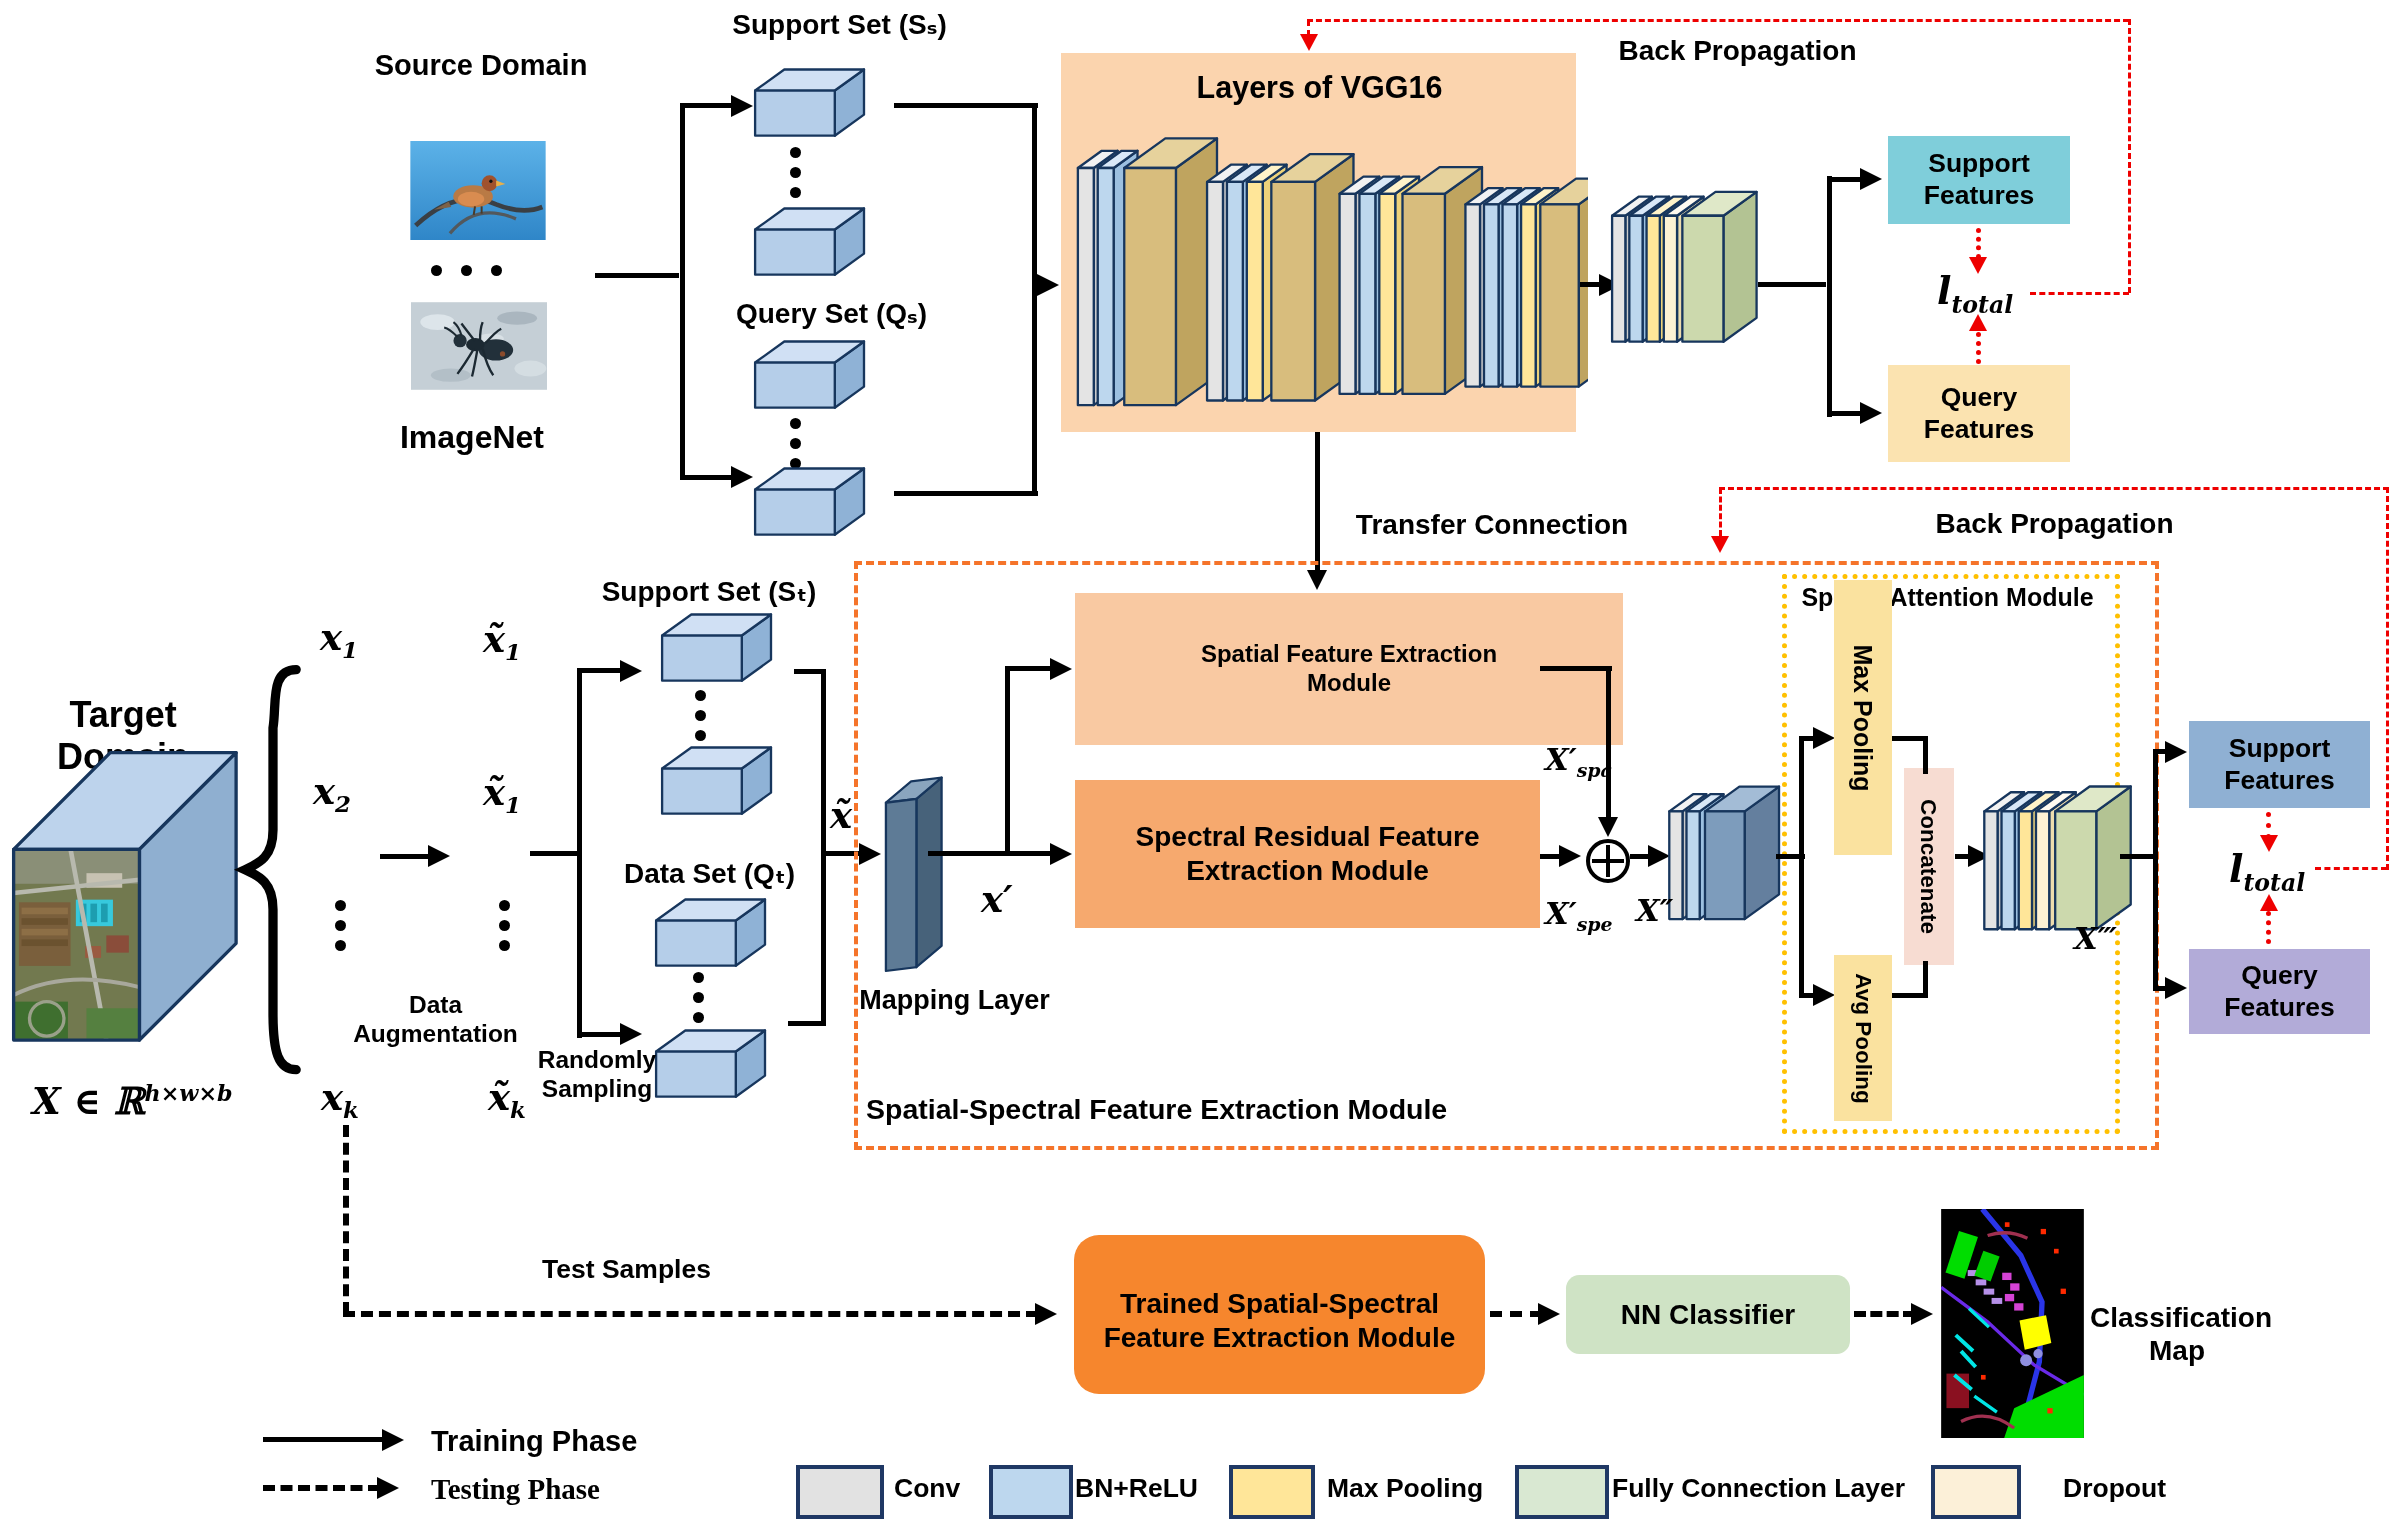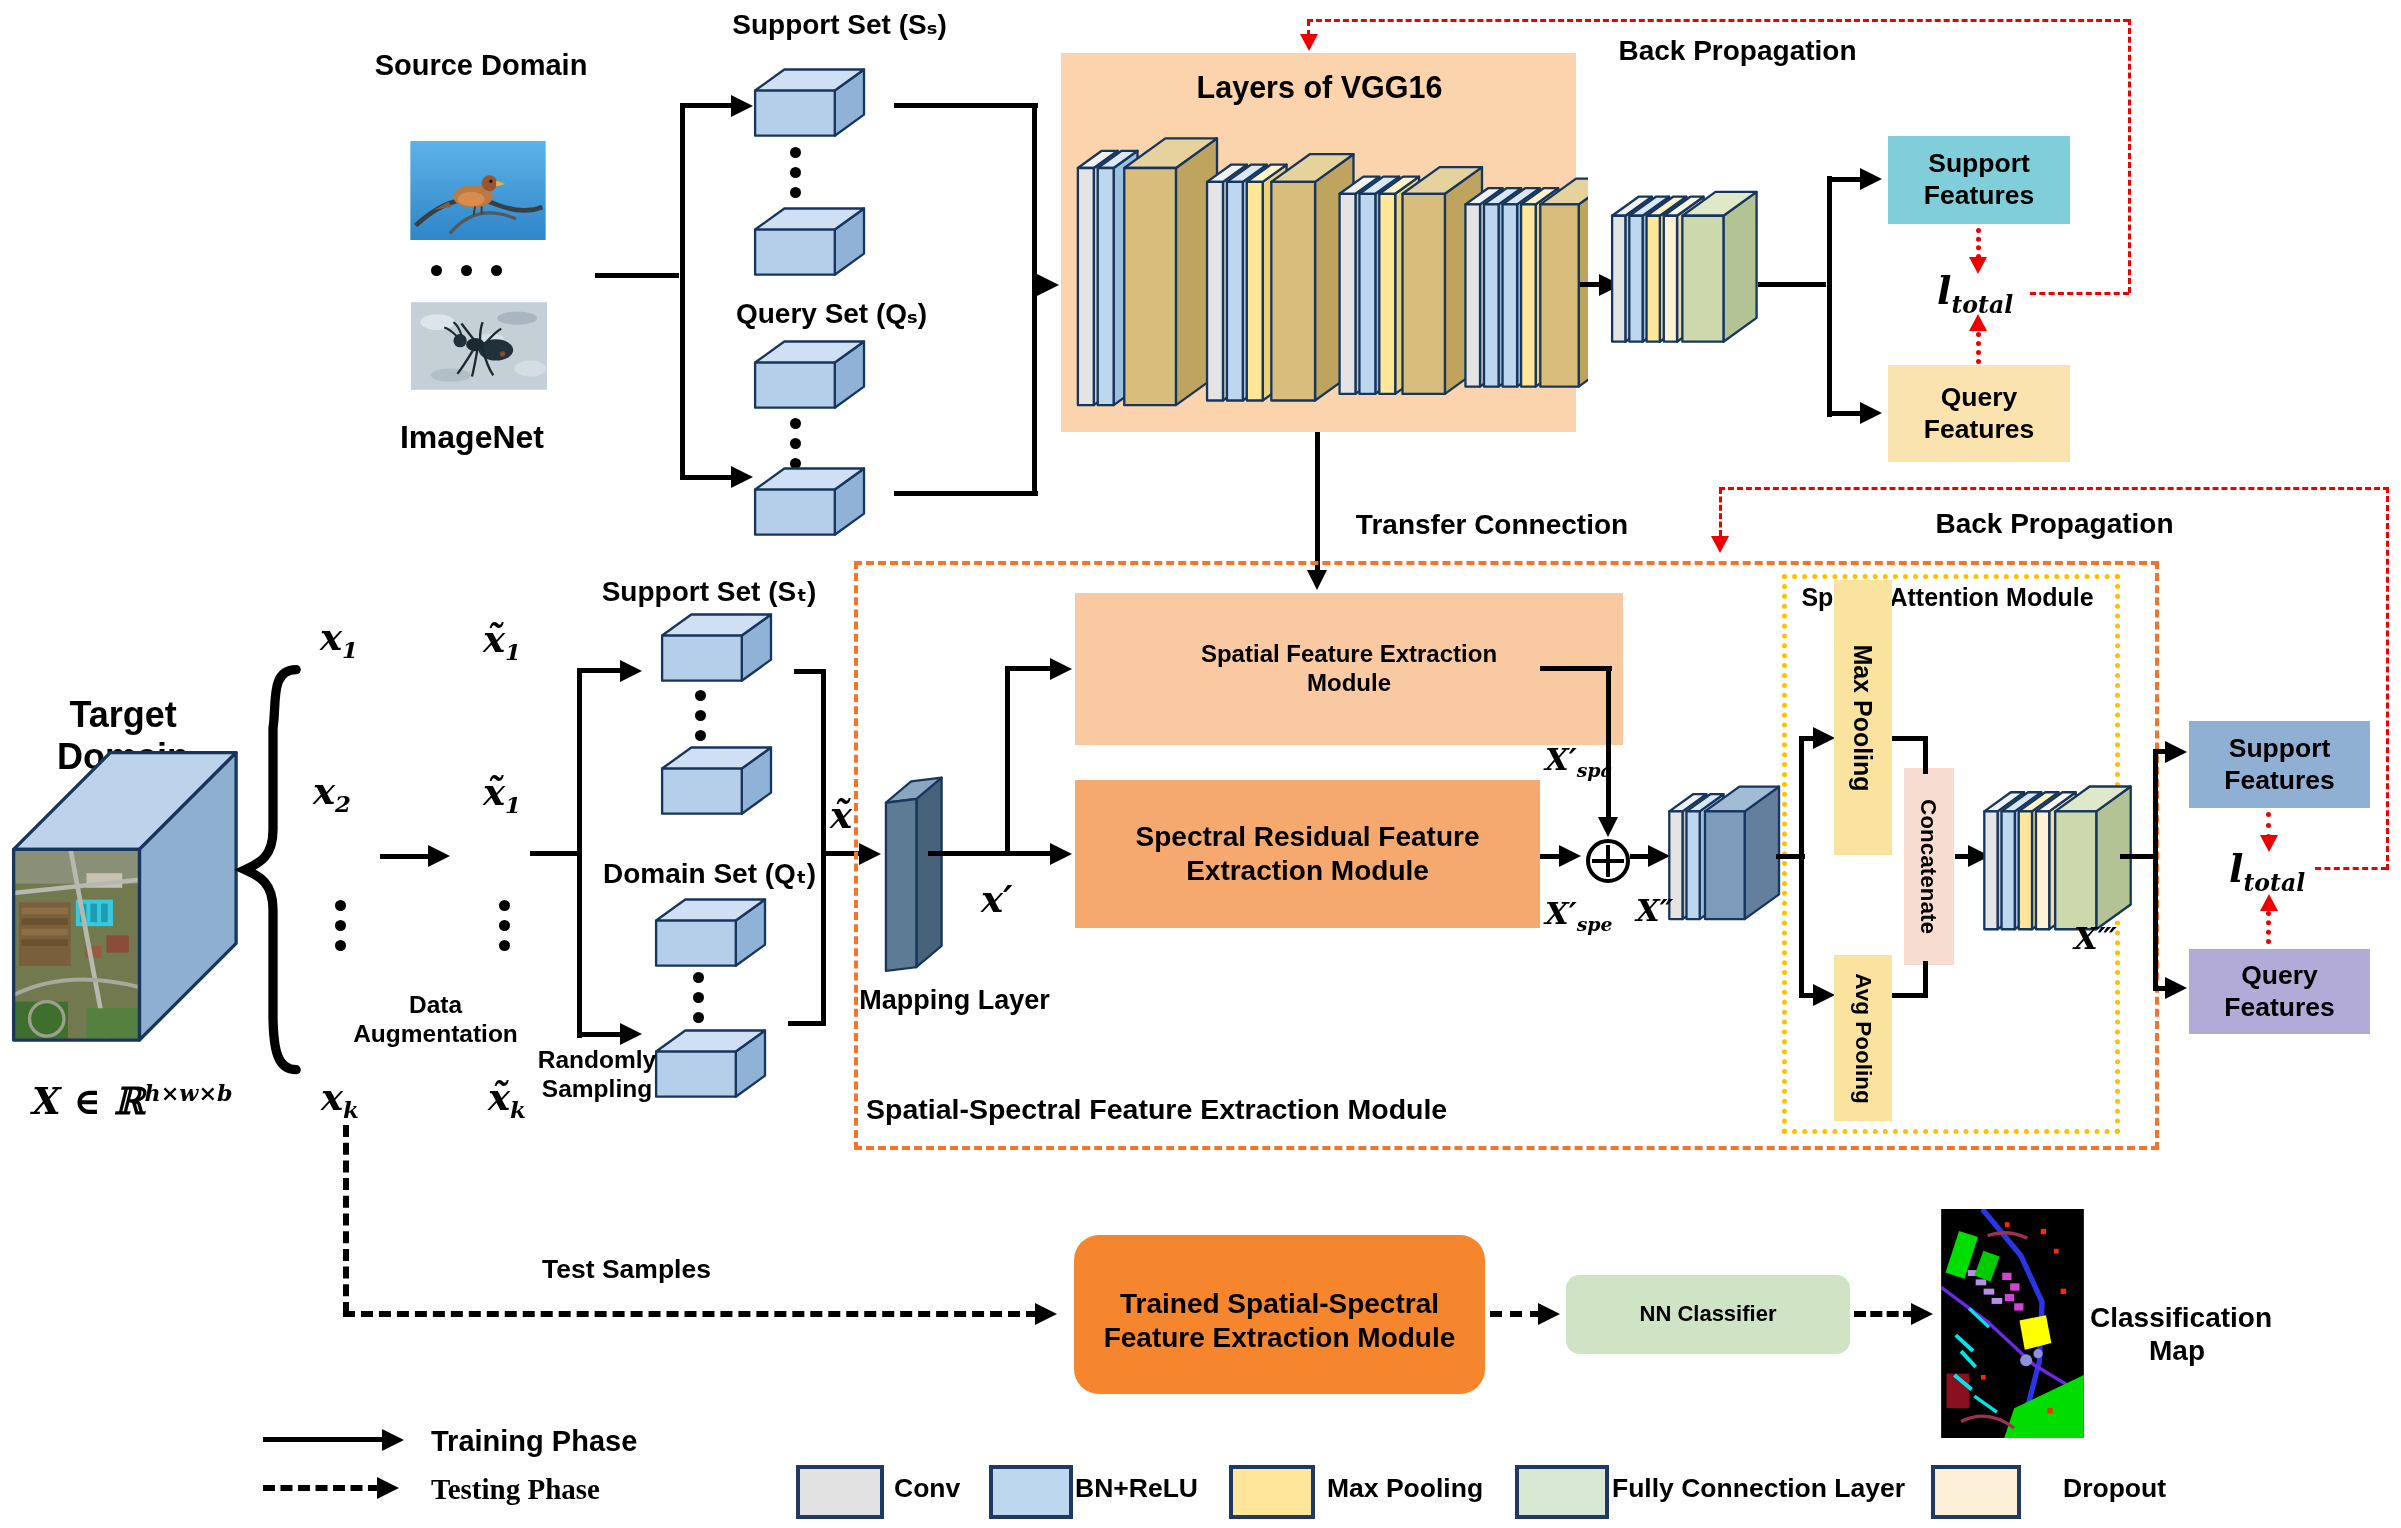--- a/index.html
+++ b/index.html
@@ -312,21 +312,21 @@
       <i></i>
       <i></i>
       <i></i>
     </div>
   <svg class="abs" style="left:658px;top:738px;" width="143" height="83" id="svg-tB" viewBox="0 0 215 125">
       <polygon points="126,46 170,14.32 170,82.32 126,114" fill="#8fb2d6" stroke="#17365d" stroke-width="3.5" stroke-linejoin="round"></polygon>
       <polygon points="6,46 50,14.32 170,14.32 126,46" fill="#d0e0f4" stroke="#17365d" stroke-width="3.5" stroke-linejoin="round"></polygon>
       <polygon points="6,46 126,46 126,114 6,114" fill="#b5cee9" stroke="#17365d" stroke-width="3.5" stroke-linejoin="round"></polygon>
     </svg>
 
-  <div class="lab" style="left:586px;top:857px;width:247px;font-size:28px;">Domain Set (Qₜ)</div>
+  <div class="lab" style="left:586px;top:857px;width:247px;font-size:28px;">Data Set (Qₜ)</div>
   <svg class="abs" style="left:652px;top:890px;" width="143" height="83" id="svg-tC" viewBox="0 0 215 125">
       <polygon points="126,46 170,14.32 170,82.32 126,114" fill="#8fb2d6" stroke="#17365d" stroke-width="3.5" stroke-linejoin="round"></polygon>
       <polygon points="6,46 50,14.32 170,14.32 126,46" fill="#d0e0f4" stroke="#17365d" stroke-width="3.5" stroke-linejoin="round"></polygon>
       <polygon points="6,46 126,46 126,114 6,114" fill="#b5cee9" stroke="#17365d" stroke-width="3.5" stroke-linejoin="round"></polygon>
     </svg>
   <div class="vdots" style="left:693px;top:972px;">
       <i></i>
       <i></i>
       <i></i>
     </div>
@@ -474,21 +474,21 @@
   <div class="ah-r" style="left:1035px;top:1303px;"></div>
   <div class="lab" style="left:542px;top:1254px;width:169px;font-size:26.5px;">Test Samples</div>
 
   <div class="box" style="left: 1074px; top: 1235px; width: 411px; height: 159px; border-radius: 25px; font-size: 28px; background: rgb(246, 134, 45);">
       <span style="width:358px;margin-top:12px;">Trained Spatial-Spectral Feature Extraction Module</span>
     </div>
 
   <div class="dash-h" style="left:1490px;top:1311px;width:52px;"></div>
   <div class="ah-r" style="left:1538px;top:1303px;"></div>
 
-  <div class="box" style="left: 1566px; top: 1275px; width: 284px; height: 79px; border-radius: 13.3px; font-size: 22px; background: rgb(207, 227, 197);">NN Classifier</div>
+  <div class="box" style="left: 1566px; top: 1275px; width: 284px; height: 79px; border-radius: 13.3px; font-size: 28px; background: rgb(207, 227, 197);">NN Classifier</div>
 
   <div class="dash-h" style="left:1854px;top:1311px;width:61px;"></div>
   <div class="ah-r" style="left:1911px;top:1303px;"></div>
 
   <svg class="abs" style="left:1941px;top:1209px;" width="143" height="229" viewBox="0 0 215 345">
     <rect width="215" height="345" fill="#000"></rect>
     <polyline points="62,0 120,70 152,140 148,230 118,345" fill="none" stroke="#2a35e8" stroke-width="8"></polyline>
     <polyline points="0,118 70,170 140,235 215,280" fill="none" stroke="#6a2ae8" stroke-width="5"></polyline>
     <rect x="16" y="36" width="30" height="66" fill="#00dd00" transform="rotate(18 31 69)"></rect>
     <rect x="8" y="248" width="34" height="52" fill="#8a1020"></rect>

